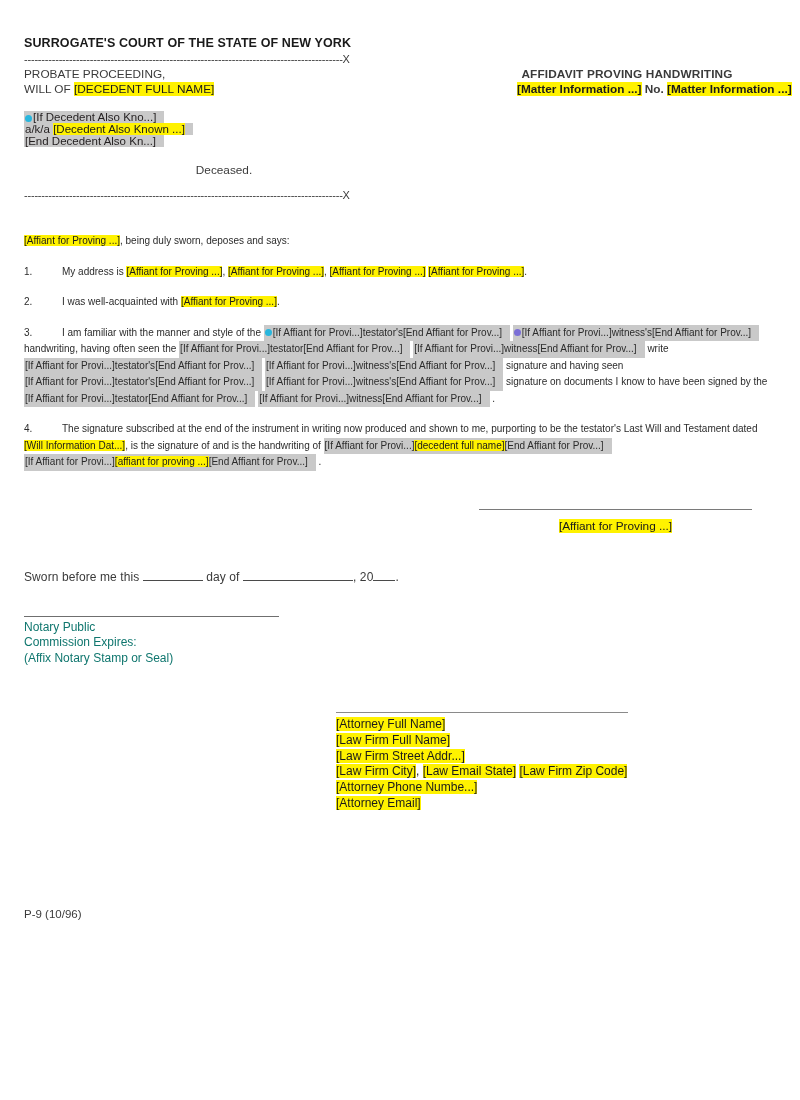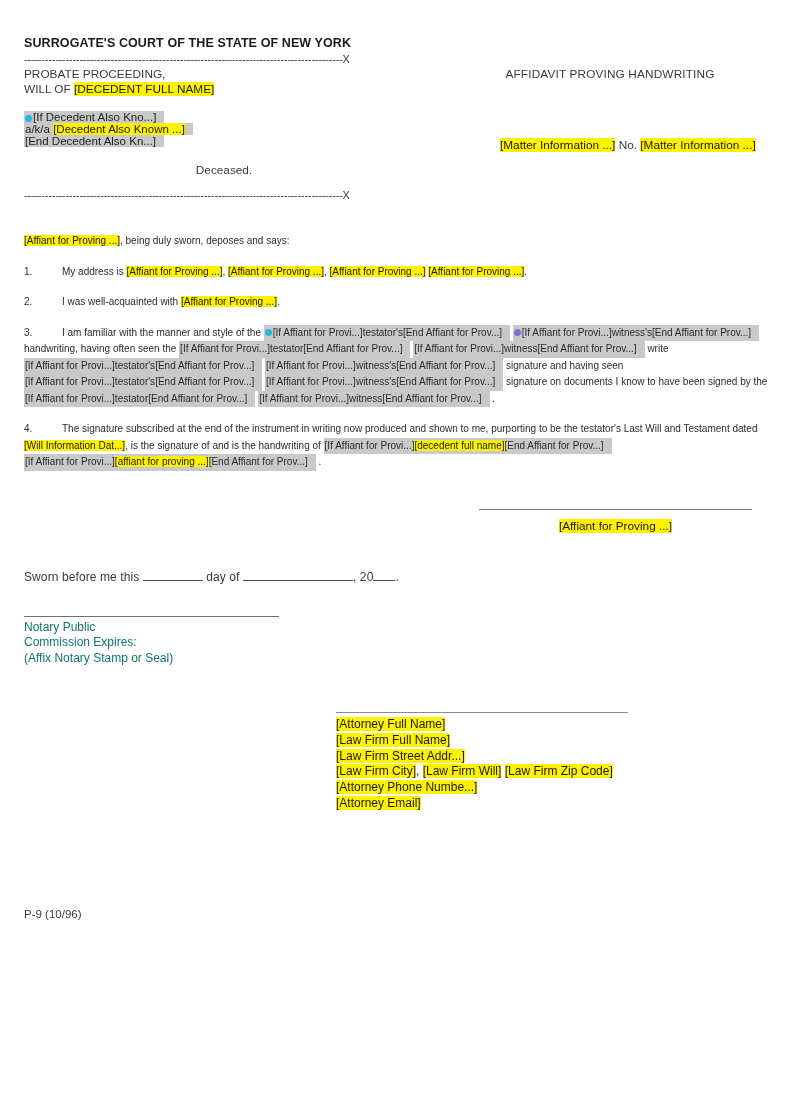--- a/index.html
+++ b/index.html
@@ -84,32 +84,32 @@
   .bullet.cyan { background: #29b6dd; }
   .bullet.violet { background: #7b6fd6; }
 
   
   .caption {
     position: relative;
     min-height: 120px;
   }
   .cap-right {
     position: absolute;
-    left: 416px;
+    left: 433px;
     top: 0px;
     width: 340px;
+    font-weight: bold;
   }
   .cap-title {
     font-size: 11.8px;
     color: #3a3a3a;
     text-align: center;
     letter-spacing: 0.15px;
   }
   .matter-line {
-    margin-top: 56px;
     font-size: 11.8px;
     color: #3a3a3a;
     line-height: 16px;
     text-align: left;
     padding-left: 60px;
   }
   .deceased {
     text-align: center;
     font-size: 11.8px;
     color: #3a3a3a;
@@ -293,19 +293,19 @@
       <div class="notary-line">(Affix Notary Stamp or Seal)</div>
     </div>
 
   </div>
 
   <div class="atty">
     <div class="atty-rule"></div>
     <div class="atty-line"><span class="tok">[Attorney Full Name]</span></div>
     <div class="atty-line"><span class="tok">[Law Firm Full Name]</span></div>
     <div class="atty-line"><span class="tok">[Law Firm Street Addr...]</span></div>
-    <div class="atty-line"><span class="tok">[Law Firm City]</span><span>, </span><span class="tok">[Law Firm Will]</span><span> </span><span class="tok">[Law Firm Zip Code]</span></div>
+    <div class="atty-line"><span class="tok">[Law Firm City]</span><span>, </span><span class="tok">[Law Email State]</span><span> </span><span class="tok">[Law Firm Zip Code]</span></div>
     <div class="atty-line"><span class="tok">[Attorney Phone Numbe...]</span></div>
     <div class="atty-line"><span class="tok">[Attorney Email]</span></div>
   </div>
 
   <div class="footer">P-9 (10/96)</div>
 </div>
 
 </body></html>

